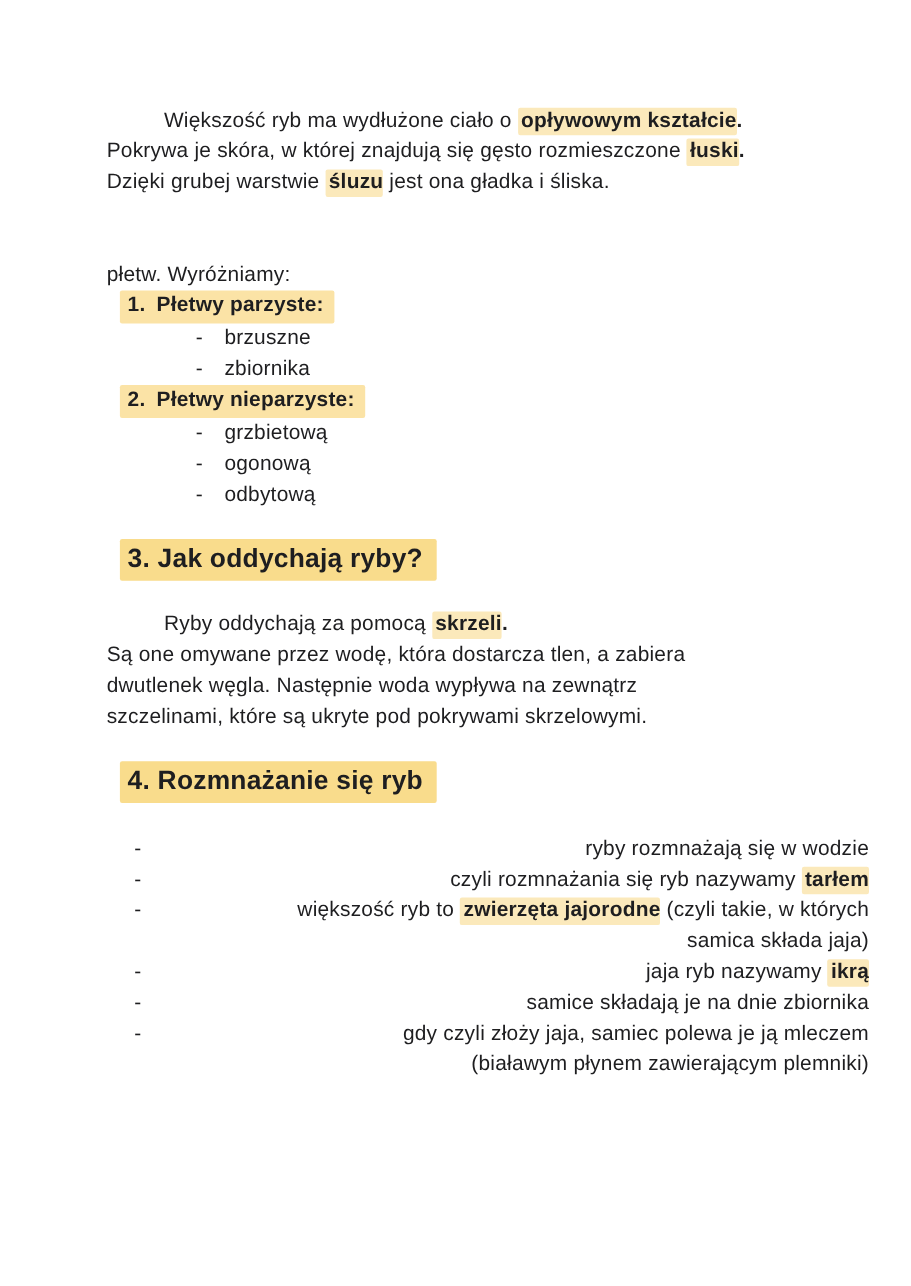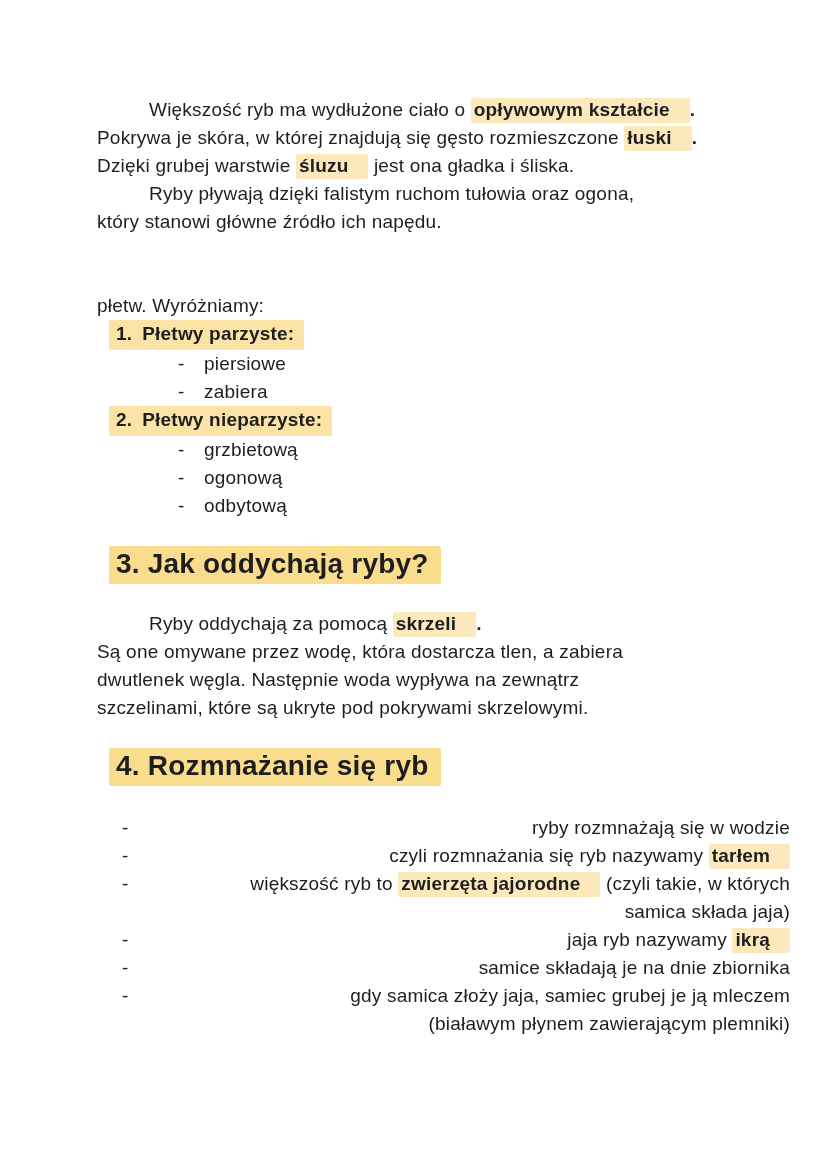--- a/index.html
+++ b/index.html
@@ -21,41 +21,41 @@
   .para { margin: 0; }
   .indent { text-indent: 52px; }
   .gap-top { margin-top: 28px; }
 
   
   .seg-n { font-weight: 400; }
   .seg-b { font-weight: 700; }
   .seg-hb {
     font-weight: 700;
     background: #fbe9bb;
-    padding: 1px 20px 3px 3px;
+    padding: 1px 0 3px 3px;
     border-radius: 2px;
   }
 
   
   .num-item { margin-left: 12px; }
   .num-band {
     display: inline-block;
     background: #fbe3a6;
     border-radius: 2px;
     padding: 0 10px 2px 7px;
     font-weight: 700;
   }
   .num-band .num { margin-right: 10px; }
   .sub-row { display: flex; margin-left: 81px; }
   .sub-dash { width: 26px; flex: none; }
 
   
   .heading {
     margin: 26px 0 26px 12px;
-    font-size: 28px;
+    font-size: 24px;
     line-height: 26px;
     font-weight: 700;
   }
   .heading-band {
     display: inline-block;
     background: #f9dc8c;
     border-radius: 2px;
     padding: 5px 12px 7px 7px;
   }
 
@@ -65,35 +65,34 @@
   .bullet-dash { width: 30px; flex: none; }
   .bullet-text { flex: 1; text-align: right; }
 </style>
 </head>
 <body>
 
 <div class="page">
   <div class="content">
 
     <p class="para indent"><span class="seg-n">Większość ryb ma wydłużone ciało o </span><span class="seg-hb">opływowym kształcie</span><span class="seg-b">.</span><br><span class="seg-n">Pokrywa je skóra, w której znajdują się gęsto rozmieszczone </span><span class="seg-hb">łuski</span><span class="seg-b">.</span><br><span class="seg-n">Dzięki grubej warstwie </span><span class="seg-hb">śluzu</span><span class="seg-n"> jest ona gładka i śliska.</span></p>
-    <p class="para indent"><span class="seg-n">Ryby pływają dzięki falistym ruchom tułowia oraz ogona,</span><br><span class="seg-n">który stanowi główne źródło ich napędu.</span></p>
 
     <p class="para indent gap-top"><br><span class="seg-n">płetw. Wyróżniamy:</span></p>
 
     <div class="fins-list">
       <div class="num-item">
         <span class="num-band"><span class="num">1.</span><span>Płetwy parzyste:</span></span>
       </div>
       <div class="sub-row">
         <span class="sub-dash">-</span>
-        <span>piersiowe</span>
+        <span>brzuszne</span>
       </div>
       <div class="sub-row">
         <span class="sub-dash">-</span>
-        <span>zabiera</span>
+        <span>zbiornika</span>
       </div>
       <div class="num-item">
         <span class="num-band"><span class="num">2.</span><span>Płetwy nieparzyste:</span></span>
       </div>
       <div class="sub-row">
         <span class="sub-dash">-</span>
         <span>grzbietową</span>
       </div>
       <div class="sub-row">
         <span class="sub-dash">-</span>
@@ -131,18 +130,18 @@
       <div class="bullet-row">
         <span class="bullet-dash">-</span>
         <span class="bullet-text"><span class="seg-n">jaja ryb nazywamy </span><span class="seg-hb">ikrą</span></span>
       </div>
       <div class="bullet-row">
         <span class="bullet-dash">-</span>
         <span class="bullet-text"><span class="seg-n">samice składają je na dnie zbiornika</span></span>
       </div>
       <div class="bullet-row">
         <span class="bullet-dash">-</span>
-        <span class="bullet-text"><span class="seg-n">gdy samica złoży jaja, samiec grubej je ją mleczem</span><br><span class="seg-n">(białawym płynem zawierającym plemniki)</span></span>
+        <span class="bullet-text"><span class="seg-n">gdy czyli złoży jaja, samiec polewa je ją mleczem</span><br><span class="seg-n">(białawym płynem zawierającym plemniki)</span></span>
       </div>
     </div>
 
   </div>
 </div>
 
 </body></html>

